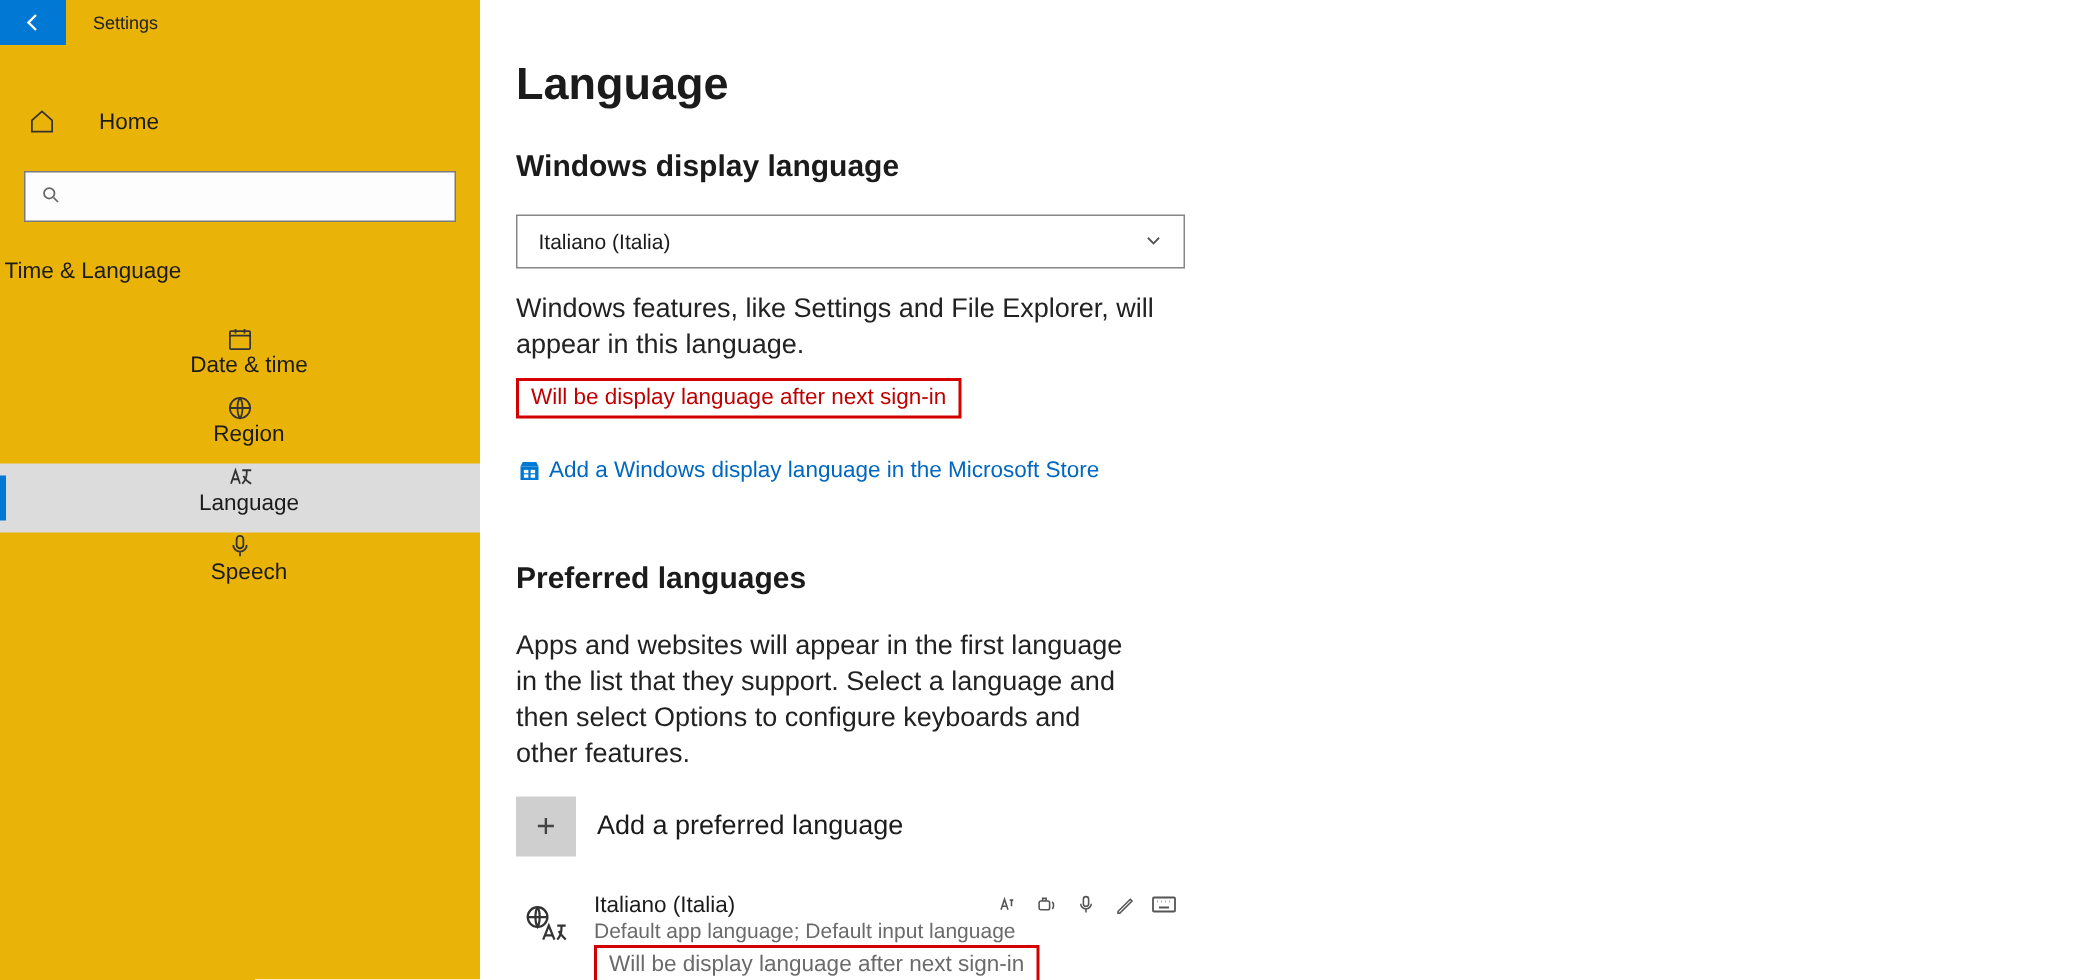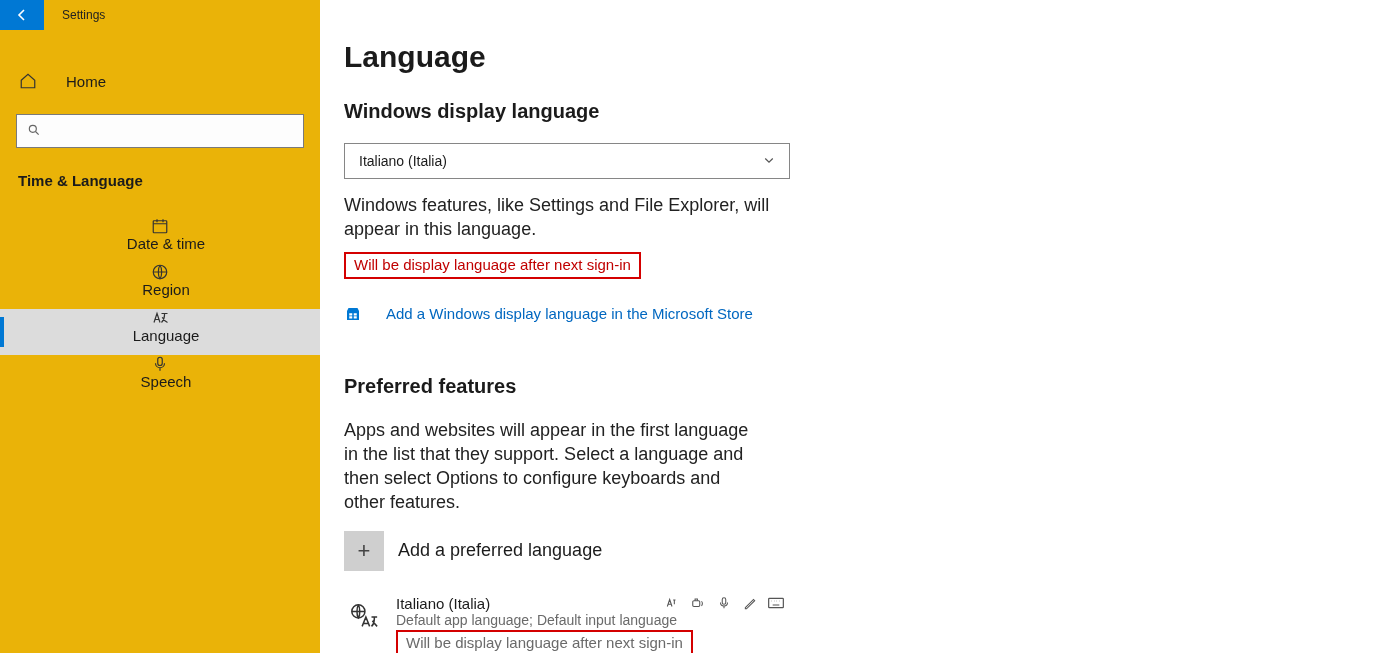--- a/index.html
+++ b/index.html
@@ -66,23 +66,23 @@
     flex: 1;
     border: none;
     outline: none;
     background: transparent;
     font-size: 14px;
     color: #333;
   }
   .search-box input::placeholder { color: #6b6b6b; }
   .search-icon { color: #666; font-size: 13px; }
   .section-title {
-    margin: 24px 18px 10px 18px;
+    margin: 24px 18px 10px 3px;
     font-size: 15px;
-    font-weight: 700;
+    font-weight: 400;
   }
   .nav {
     margin-top: 18px;
   }
   .nav-item {
     display: flex;
     align-items: center;
     height: 46px;
     padding: 0 18px;
     cursor: pointer;
@@ -139,21 +139,21 @@
     margin-top: 6px;
   }
   .pending-text {
     color: #c00000;
     font-size: 15px;
   }
   .store-row {
     display: flex;
     align-items: center;
     margin-top: 26px;
-    gap: 24px;
+    gap: 4px;
   }
   .store-icon {
     width: 18px; height: 18px;
     color: #0078d4;
     display: flex; align-items:center; justify-content:center;
   }
   .link { color: #0067c0; font-size: 15px; cursor: pointer; }
   .preferred-section { margin-top: 52px; }
   .add-row {
     display: flex;
@@ -302,21 +302,21 @@
           <rect x="13" y="11" width="4" height="3" fill="#fff"></rect>
           <rect x="7" y="15" width="4" height="3" fill="#fff"></rect>
           <rect x="13" y="15" width="4" height="3" fill="#fff"></rect>
         </svg>
     </span>
     <span class="link">Add a Windows display language in the Microsoft Store</span>
   </div>
 
 
   <div class="preferred-section">
-    <h2>Preferred features</h2>
+    <h2>Preferred languages</h2>
     <p class="desc" style="max-width:420px;">Apps and websites will appear in the first language in the list that they support. Select a language and then select Options to configure keyboards and other features.</p>
 
     <div class="add-row">
       <div class="add-btn">+</div>
       <span class="add-label">Add a preferred language</span>
     </div>
 
     <div class="lang-tile">
       <span class="big-icon">
         <svg width="30" height="30" viewBox="0 0 32 32" fill="none" stroke="currentColor" stroke-width="1.6">

